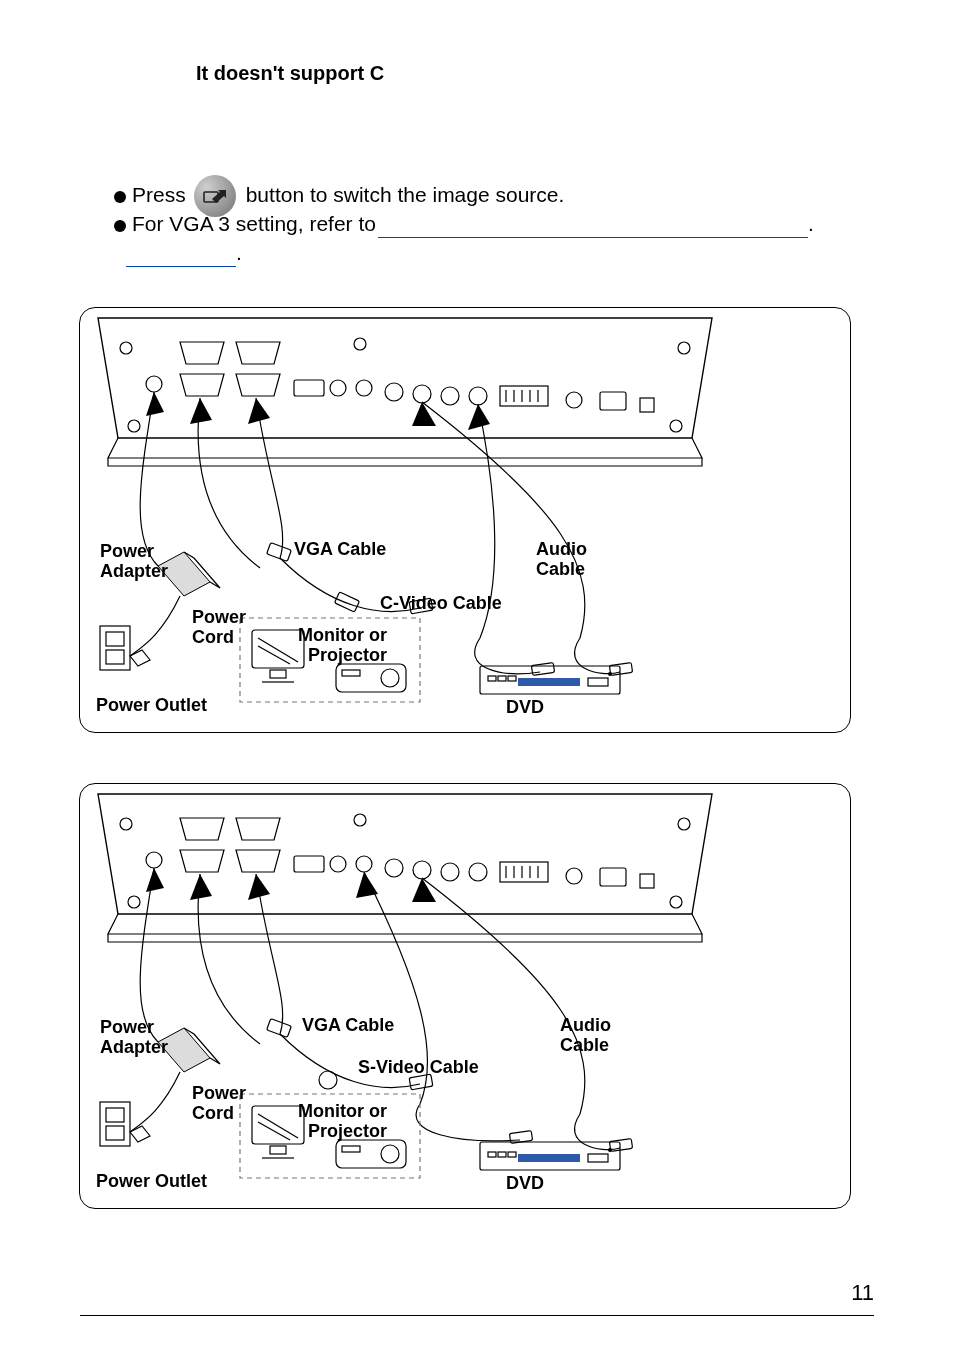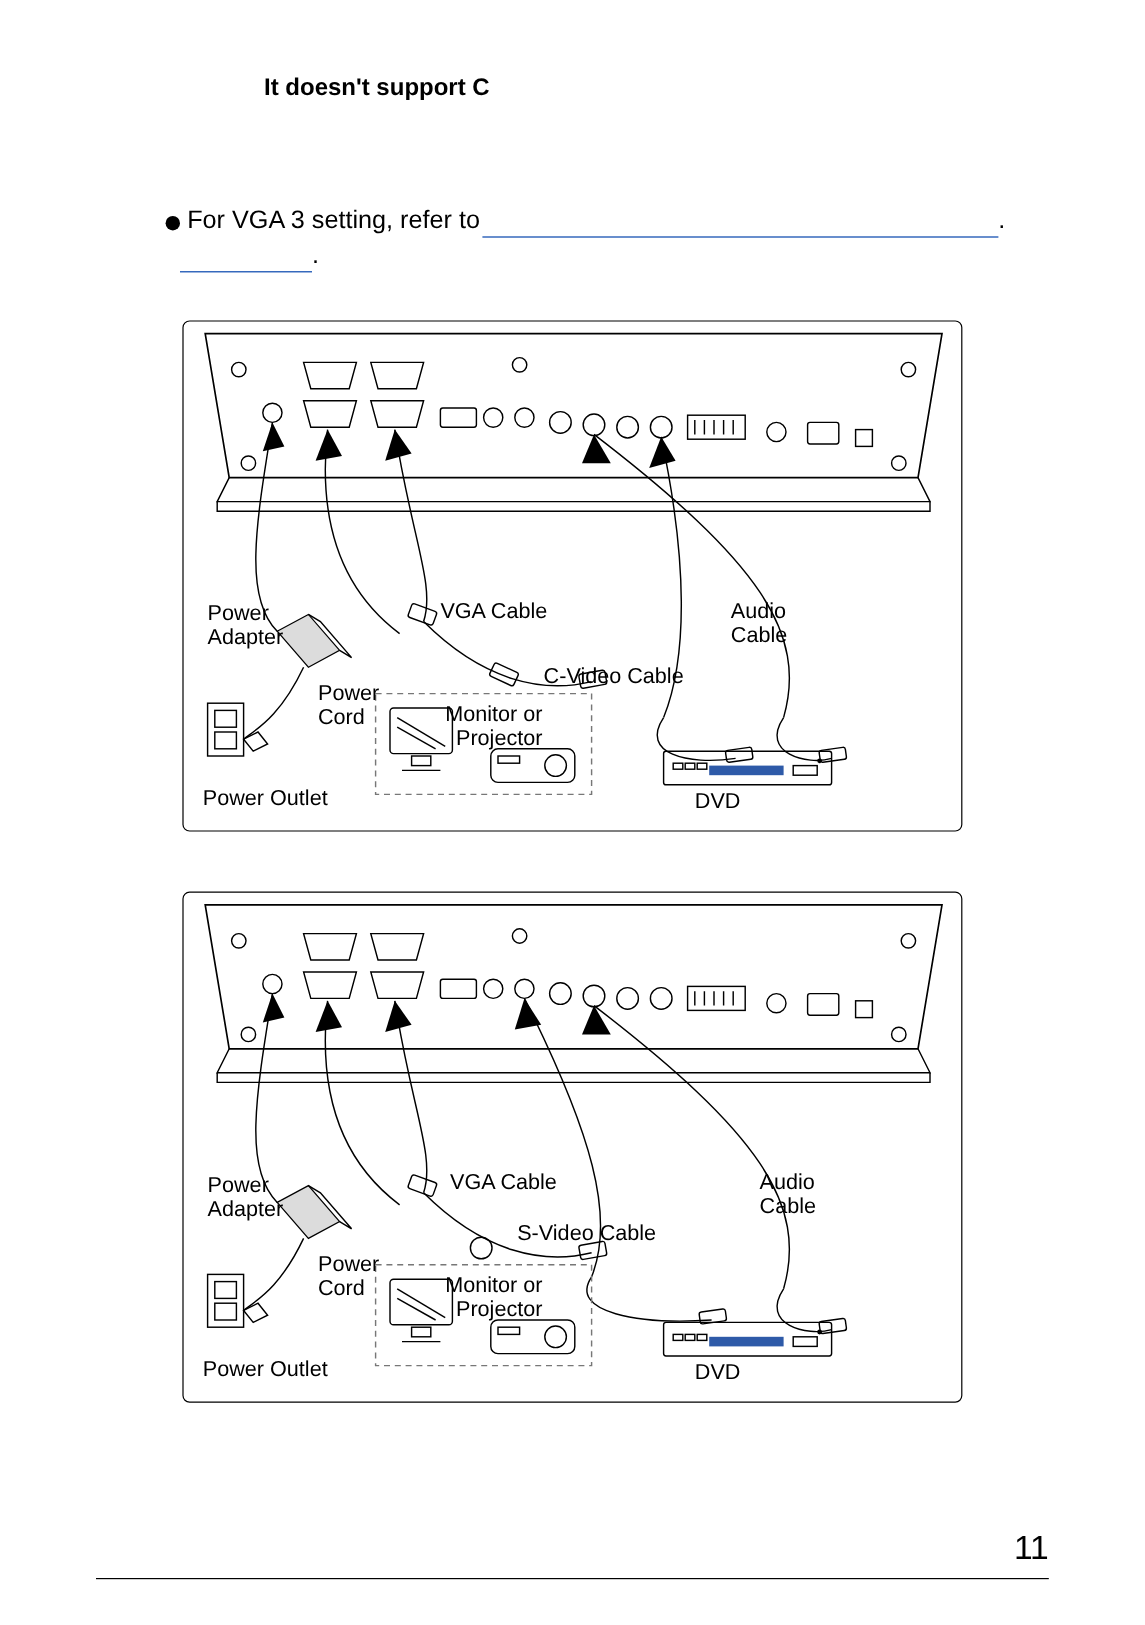--- a/index.html
+++ b/index.html
@@ -1,20 +1,20 @@
 <!DOCTYPE html>
 <html><head>
 <meta charset="utf-8">
 <style>
   * { box-sizing: border-box; margin: 0; padding: 0; }
   html, body { width: 954px; height: 1354px; background: #fff; font-family: Arial, Helvetica, sans-serif; color: #000; }
   .page {
     width: 954px;
     height: 1354px;
-    padding: 34px 80px 0 80px;
+    padding: 34px 80px 0 56px;
     position: relative;
   }
   .heading {
     font-weight: bold;
     font-size: 20px;
     margin-top: 28px;
     margin-left: 140px;
   }
   .body-block {
     margin-top: 86px;
@@ -45,40 +45,41 @@
   .blank-b { display:inline-block; width: 440px; border-bottom: 1px solid #0645ad; vertical-align: baseline; height: 18px; margin-left:2px;}
   .blank-c { display:inline-block; width: 110px; border-bottom: 1px solid #0645ad; vertical-align: baseline; height: 18px; margin-left:70px;}
   .diagram-area {
     margin-top: 40px;
     display: flex;
     flex-direction: column;
     gap: 50px;
     align-items: center;
   }
   .diagram {
-    width: 650px;
+    width: 772px;
     height: 426px;
     border: 1.5px solid #000;
-    border-radius: 6px;
+    border-radius: 16px;
     position: relative;
     overflow: hidden;
     font-size: 18px;
+    font-weight: bold;
   }
   .diagram .label {
     position: absolute;
     font-size: 18px;
     line-height: 1.1;
     text-align: right;
     white-space: nowrap;
   }
   .page-num {
     position: absolute;
     right: 80px;
     bottom: 48px;
-    font-size: 28px;
+    font-size: 22px;
   }
   .hr {
     position: absolute;
     left: 80px; right: 80px; bottom: 38px;
     border-top: 1px solid #000;
     height: 0;
   }
   .device-body { fill:#fff; stroke:#000; stroke-width:1.4; }
   .thin { stroke:#000; stroke-width:1.2; fill:none; }
   .fillgray { fill:#dcdcdc; stroke:#000; stroke-width:1; }
@@ -88,20 +89,31 @@
 </style>
 </head>
 <body>
 
 <div class="page">
 
   <div class="heading">It doesn't support C</div>
 
   <div class="body-block">
 
+    <div class="row">
+      <span class="bullet"></span>
+      <span>Press</span>
+      <span class="source-btn">
+        <svg viewBox="0 0 26 20">
+          <rect x="2" y="6" width="14" height="10" rx="1" fill="none" stroke="#222" stroke-width="1.6"></rect>
+          <path d="M10 13 L18 6 L16 4 L24 4 L24 12 L22 10 L14 17 Z" fill="#222"></path>
+        </svg>
+      </span>
+      <span> button to switch the image source.</span>
+    </div>
 
     <div class="row">
       <span class="bullet"></span>
       <span>For VGA 3 setting, refer to </span>
       <span class="blank-a"></span>
       <span>.</span>
     </div>
 
     <div class="row">
       <span class="blank-c"></span>

